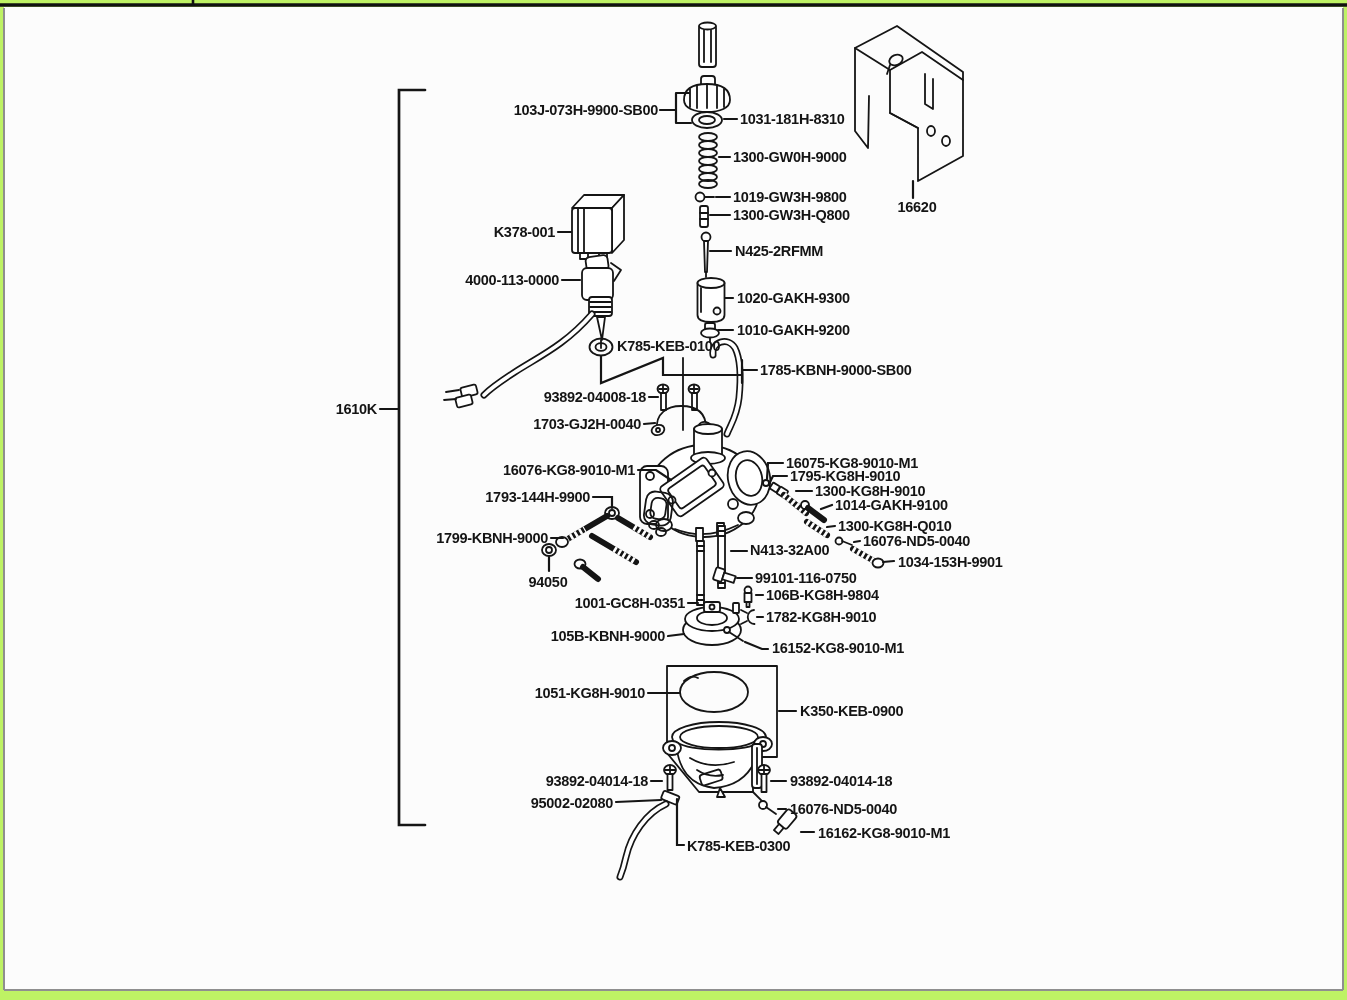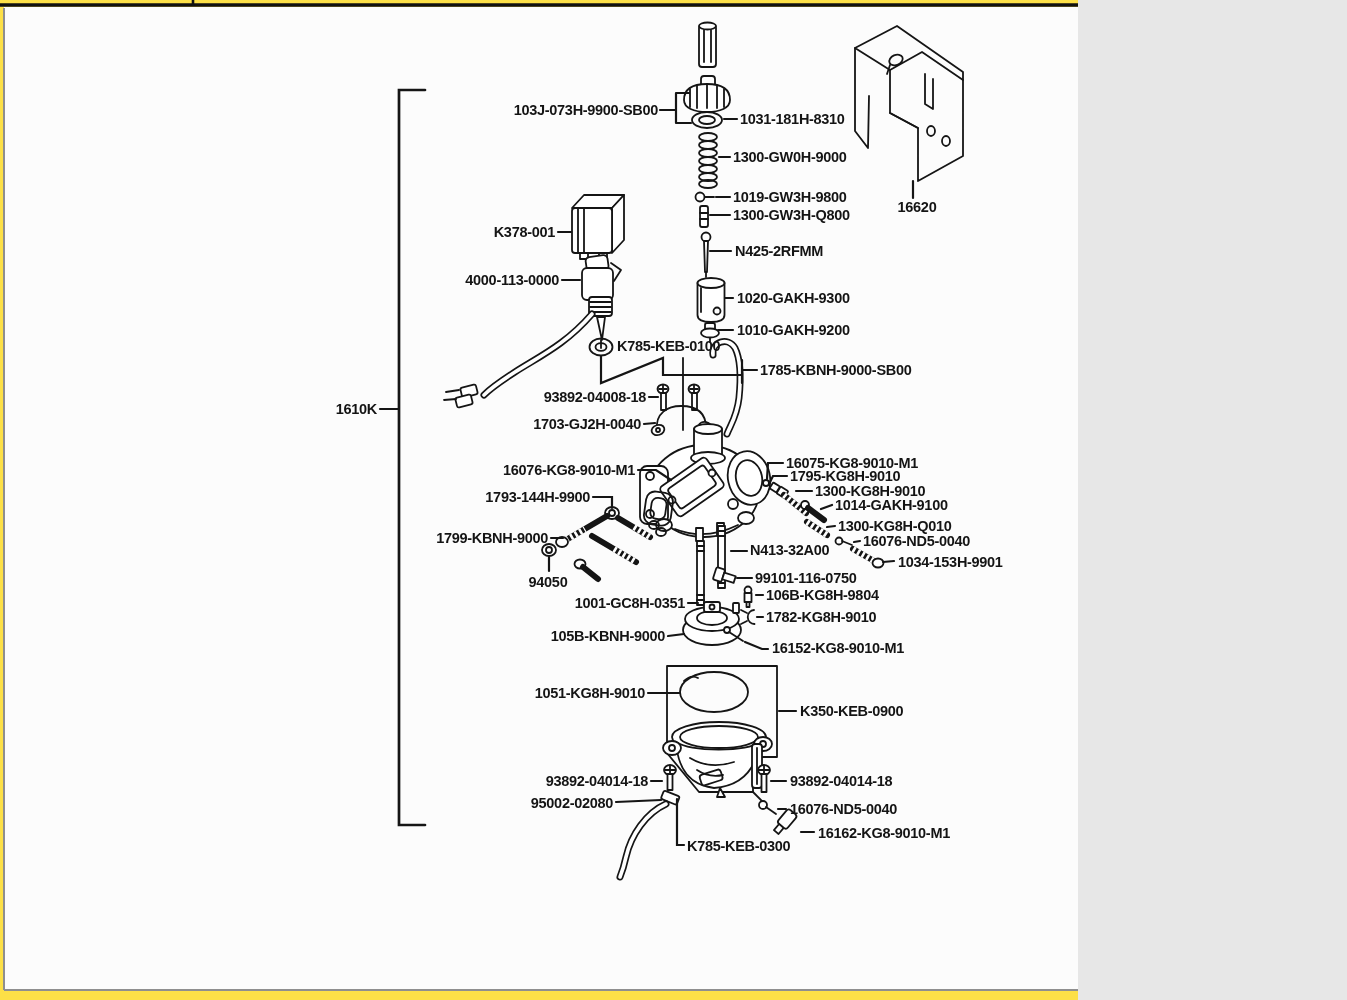--- a/index.html
+++ b/index.html
@@ -1,16 +1,16 @@
 <!DOCTYPE html>
 <html><head>
 <meta charset="utf-8">
 <style>
   html,body{margin:0;padding:0;background:#e7e7e7;}
-  .stage{position:relative;width:1078px;height:1000px;background:#fde047;overflow:hidden;
+  .stage{position:relative;width:1347px;height:1000px;background:#bef264;overflow:hidden;
          font-family:"Liberation Sans",sans-serif;}
   svg{display:block}
   .page{fill:#fcfcfc;}
   .ln{stroke:#151515;stroke-width:2.2;fill:none;stroke-linecap:round;}
   .thin{stroke-width:1.3;}
   .part{stroke:#151515;stroke-width:1.8;fill:#fff;stroke-linejoin:round;}
   .pn{stroke:#151515;stroke-width:1.8;fill:none;stroke-linejoin:round;stroke-linecap:round;}
   .thick{stroke-width:2.7;}
   .core{stroke:#151515;stroke-width:6;fill:none;stroke-linecap:round;}
   .coredash{stroke:#fff;stroke-width:6;fill:none;stroke-dasharray:2.6 2.6;}

